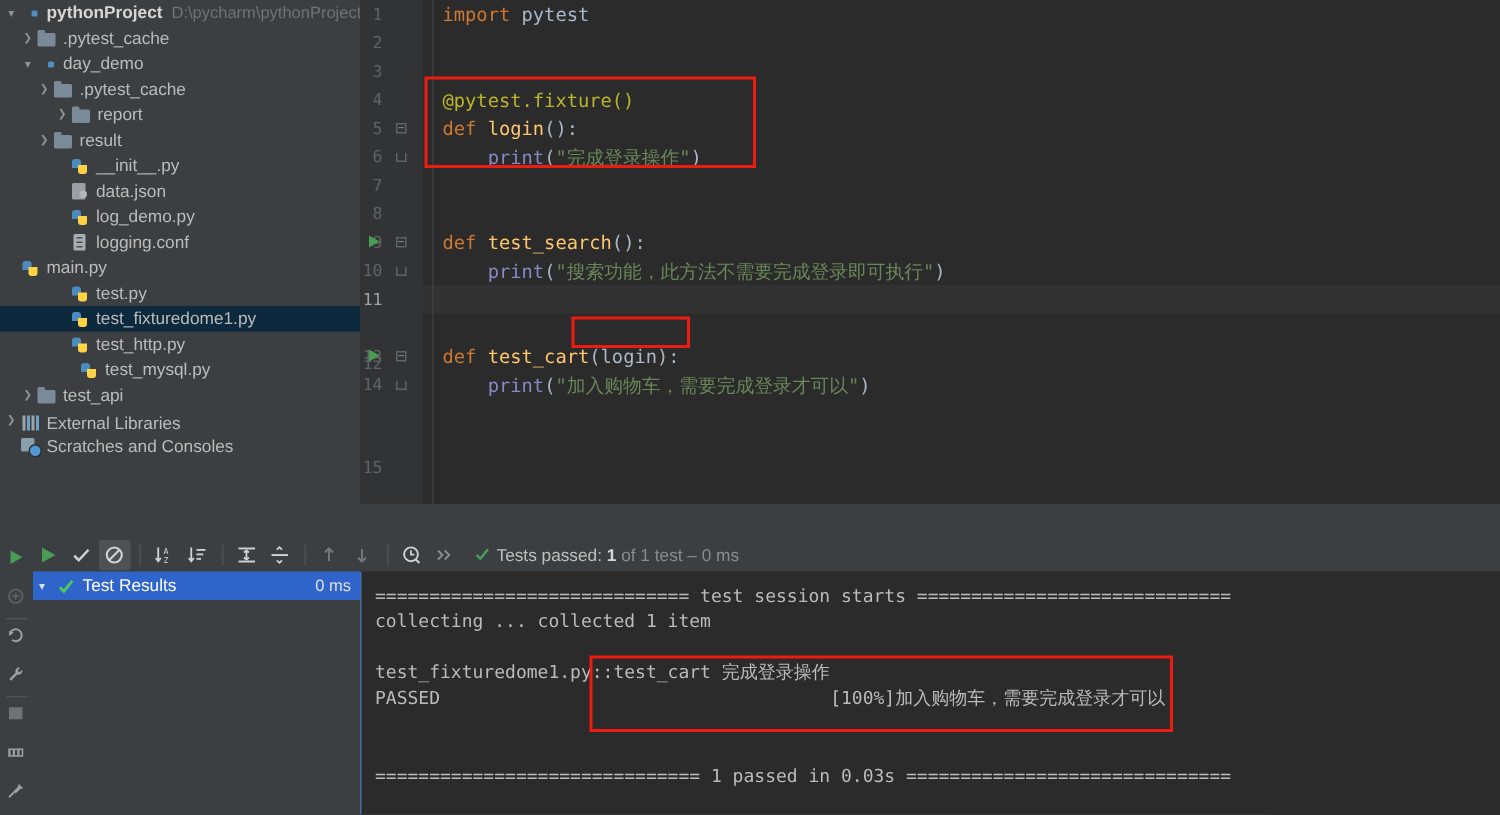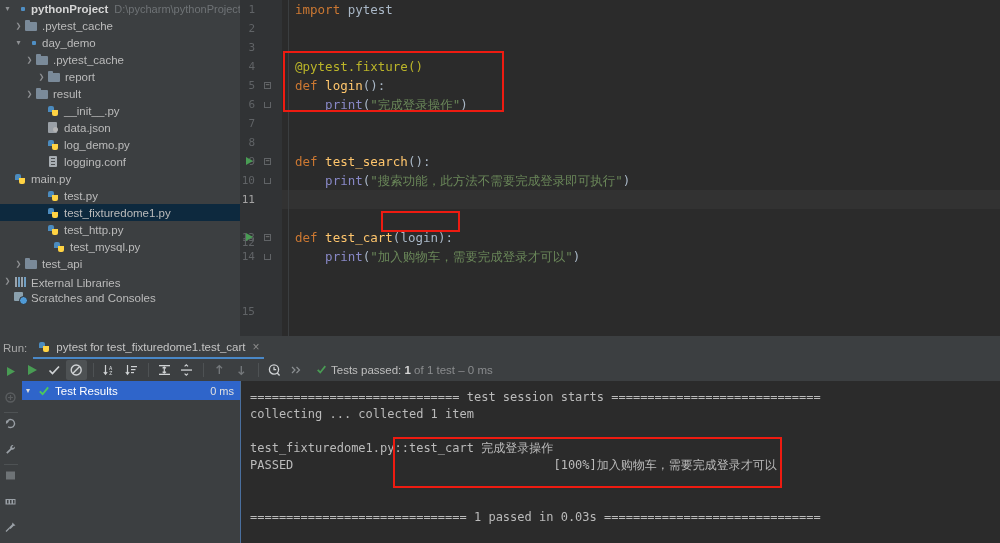--- a/index.html
+++ b/index.html
@@ -393,28 +393,20 @@
         <div class="cline" style="top: 190px;"></div>
         <div class="cline" style="top: 209px;"></div>
         <div class="cline" style="top: 228px;"><span class="k-kw">def </span><span class="k-fn">test_cart</span><span class="k-par">(</span><span class="k-pl">login</span><span class="k-par">):</span></div>
         <div class="cline" style="top: 247px;"><span class="k-pl">    </span><span class="k-bi">print</span><span class="k-par">(</span><span class="k-str">"加入购物车，需要完成登录才可以"</span><span class="k-par">)</span></div>
         <div class="cline" style="top: 266px;"></div>
       </div>
   </div>
 
   <div id="run-panel">
 
-    <div id="run-tabbar">
-      <span id="run-label">Run:</span>
-      <div id="run-tab">
-        <span class="ticon ic-py"></span>
-        <span>pytest for test_fixturedome1.test_cart</span>
-        <span class="tab-close">×</span>
-      </div>
-    </div>
 
     <div id="left-strip">
       <div class="lsi">
         <svg width="13" height="13" viewBox="0 0 13 13">
             <polygon points="3,2 11,6.5 3,11" fill="#499c54"></polygon>
           </svg>
       </div>
       <div class="lsi">
         <svg width="13" height="13" viewBox="0 0 13 13">
           <circle cx="6.5" cy="6.5" r="4.5" fill="none" stroke="#5a5d5f" stroke-width="1.4"></circle>

